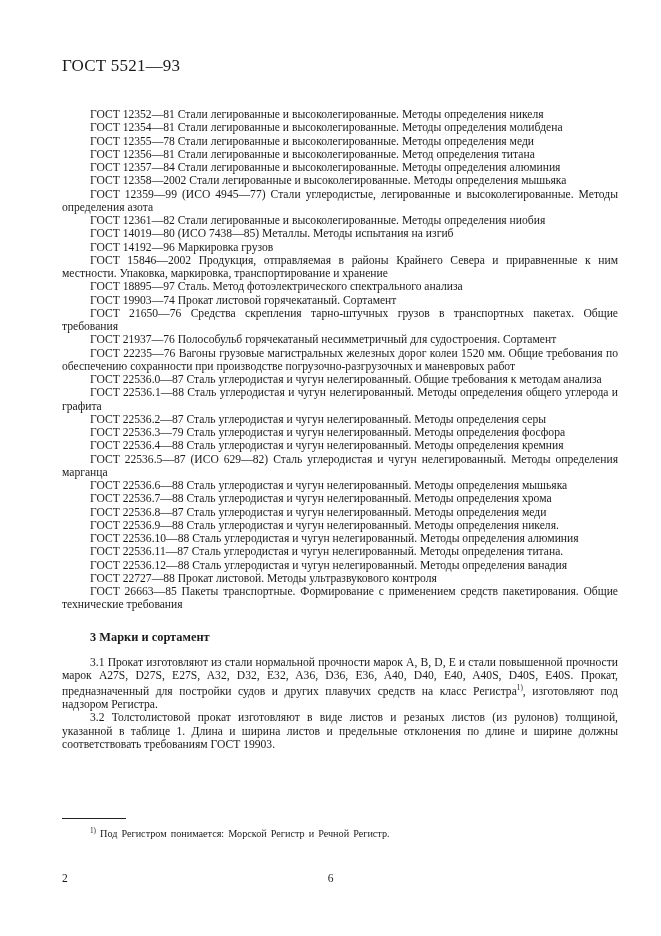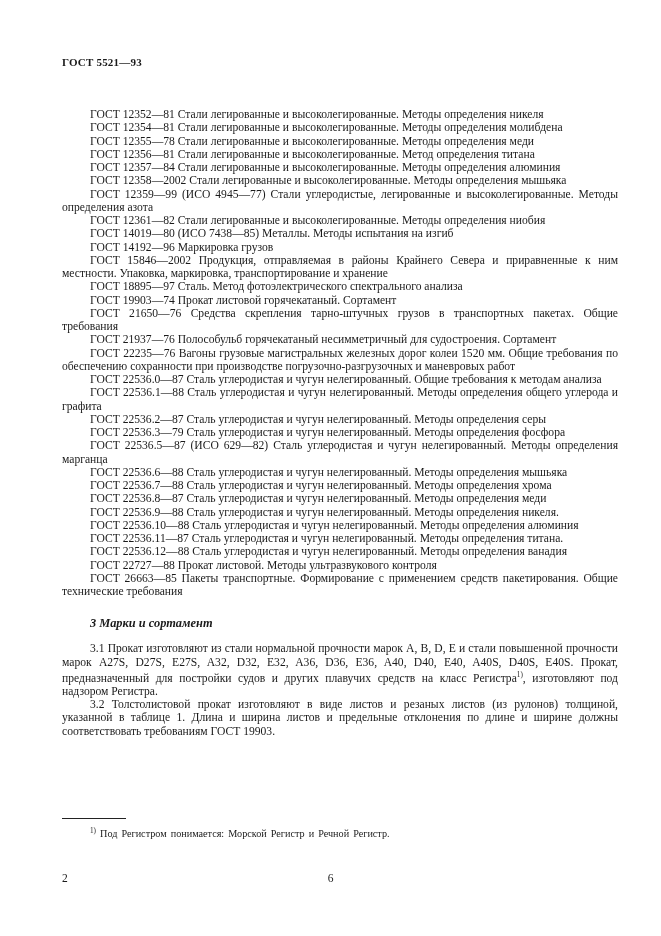--- a/index.html
+++ b/index.html
@@ -20,22 +20,22 @@
   .page {
     position: absolute;
     inset: 0;
   }
 
   
   .doc-header {
     position: absolute;
     left: 62px;
     top: 56px;
-    font-size: 11px;
-    font-weight: bold;
+    font-size: 17px;
+    font-weight: normal;
     letter-spacing: 0.2px;
     white-space: nowrap;
   }
 
   
   .content {
     position: absolute;
     left: 62px;
     top: 108px;
     width: 556px;
@@ -51,21 +51,20 @@
   }
 
   
   .section-heading {
     font-size: 12.4px;
     font-weight: bold;
     margin: 0;
     text-indent: 28px;
     line-height: 14px;
     padding-top: 18px;
-    font-style: italic;
   }
 
   .after-heading {
     padding-top: 12px;
   }
 
   
   .footnote-zone {
     position: absolute;
     left: 62px;
@@ -135,20 +134,21 @@
       <p class="para">ГОСТ 15846—2002 Продукция, отправляемая в районы Крайнего Севера и приравненные к ним местности. Упаковка, маркировка, транспортирование и хранение</p>
       <p class="para">ГОСТ 18895—97 Сталь. Метод фотоэлектрического спектрального анализа</p>
       <p class="para">ГОСТ 19903—74 Прокат листовой горячекатаный. Сортамент</p>
       <p class="para">ГОСТ 21650—76 Средства скрепления тарно-штучных грузов в транспортных пакетах. Общие требования</p>
       <p class="para">ГОСТ 21937—76 Полособульб горячекатаный несимметричный для судостроения. Сортамент</p>
       <p class="para">ГОСТ 22235—76 Вагоны грузовые магистральных железных дорог колеи 1520 мм. Общие требования по обеспечению сохранности при производстве погрузочно-разгрузочных и маневровых работ</p>
       <p class="para">ГОСТ 22536.0—87 Сталь углеродистая и чугун нелегированный. Общие требования к методам анализа</p>
       <p class="para">ГОСТ 22536.1—88 Сталь углеродистая и чугун нелегированный. Методы определения общего углерода и графита</p>
       <p class="para">ГОСТ 22536.2—87 Сталь углеродистая и чугун нелегированный. Методы определения серы</p>
       <p class="para">ГОСТ 22536.3—79 Сталь углеродистая и чугун нелегированный. Методы определения фосфора</p>
+      <p class="para">ГОСТ 22536.4—88 Сталь углеродистая и чугун нелегированный. Методы определения кремния</p>
       <p class="para">ГОСТ 22536.5—87 (ИСО 629—82) Сталь углеродистая и чугун нелегированный. Методы определения марганца</p>
       <p class="para">ГОСТ 22536.6—88 Сталь углеродистая и чугун нелегированный. Методы определения мышьяка</p>
       <p class="para">ГОСТ 22536.7—88 Сталь углеродистая и чугун нелегированный. Методы определения хрома</p>
       <p class="para">ГОСТ 22536.8—87 Сталь углеродистая и чугун нелегированный. Методы определения меди</p>
       <p class="para">ГОСТ 22536.9—88 Сталь углеродистая и чугун нелегированный. Методы определения никеля.</p>
       <p class="para">ГОСТ 22536.10—88 Сталь углеродистая и чугун нелегированный. Методы определения алюминия</p>
       <p class="para">ГОСТ 22536.11—87 Сталь углеродистая и чугун нелегированный. Методы определения титана.</p>
       <p class="para">ГОСТ 22536.12—88 Сталь углеродистая и чугун нелегированный. Методы определения ванадия</p>
       <p class="para">ГОСТ 22727—88 Прокат листовой. Методы ультразвукового контроля</p>
       <p class="para">ГОСТ 26663—85 Пакеты транспортные. Формирование с применением средств пакетирования. Общие технические требования</p>

